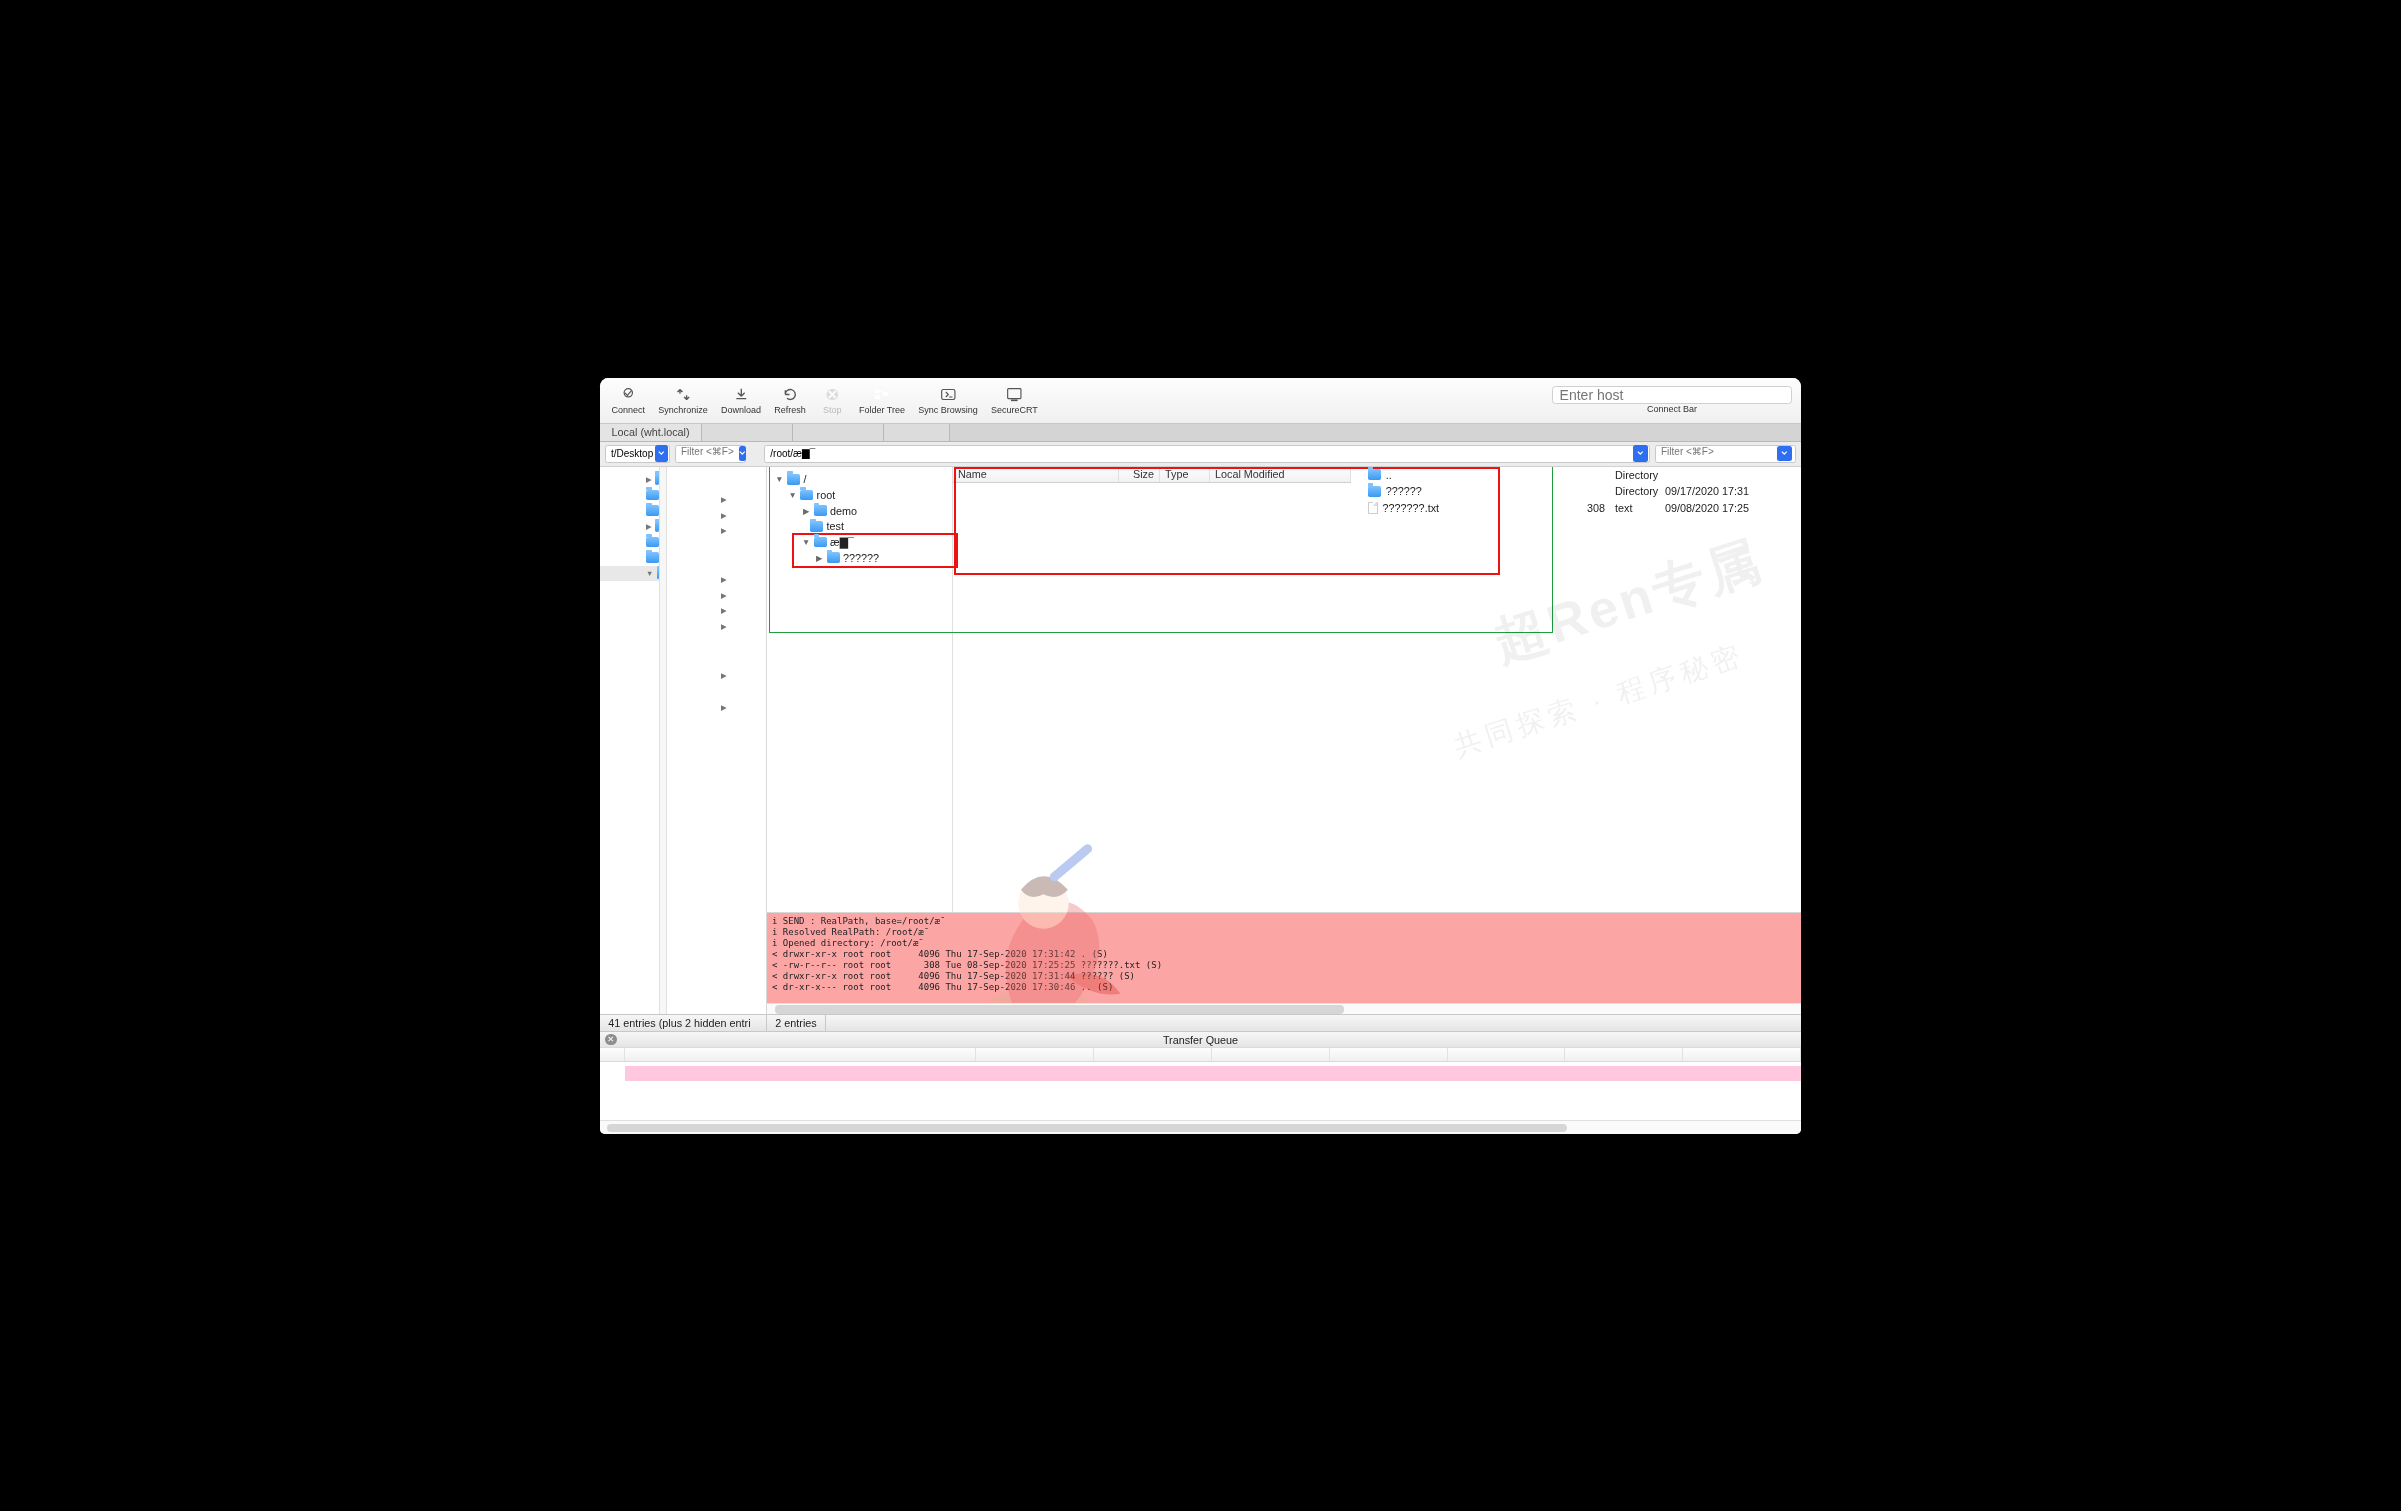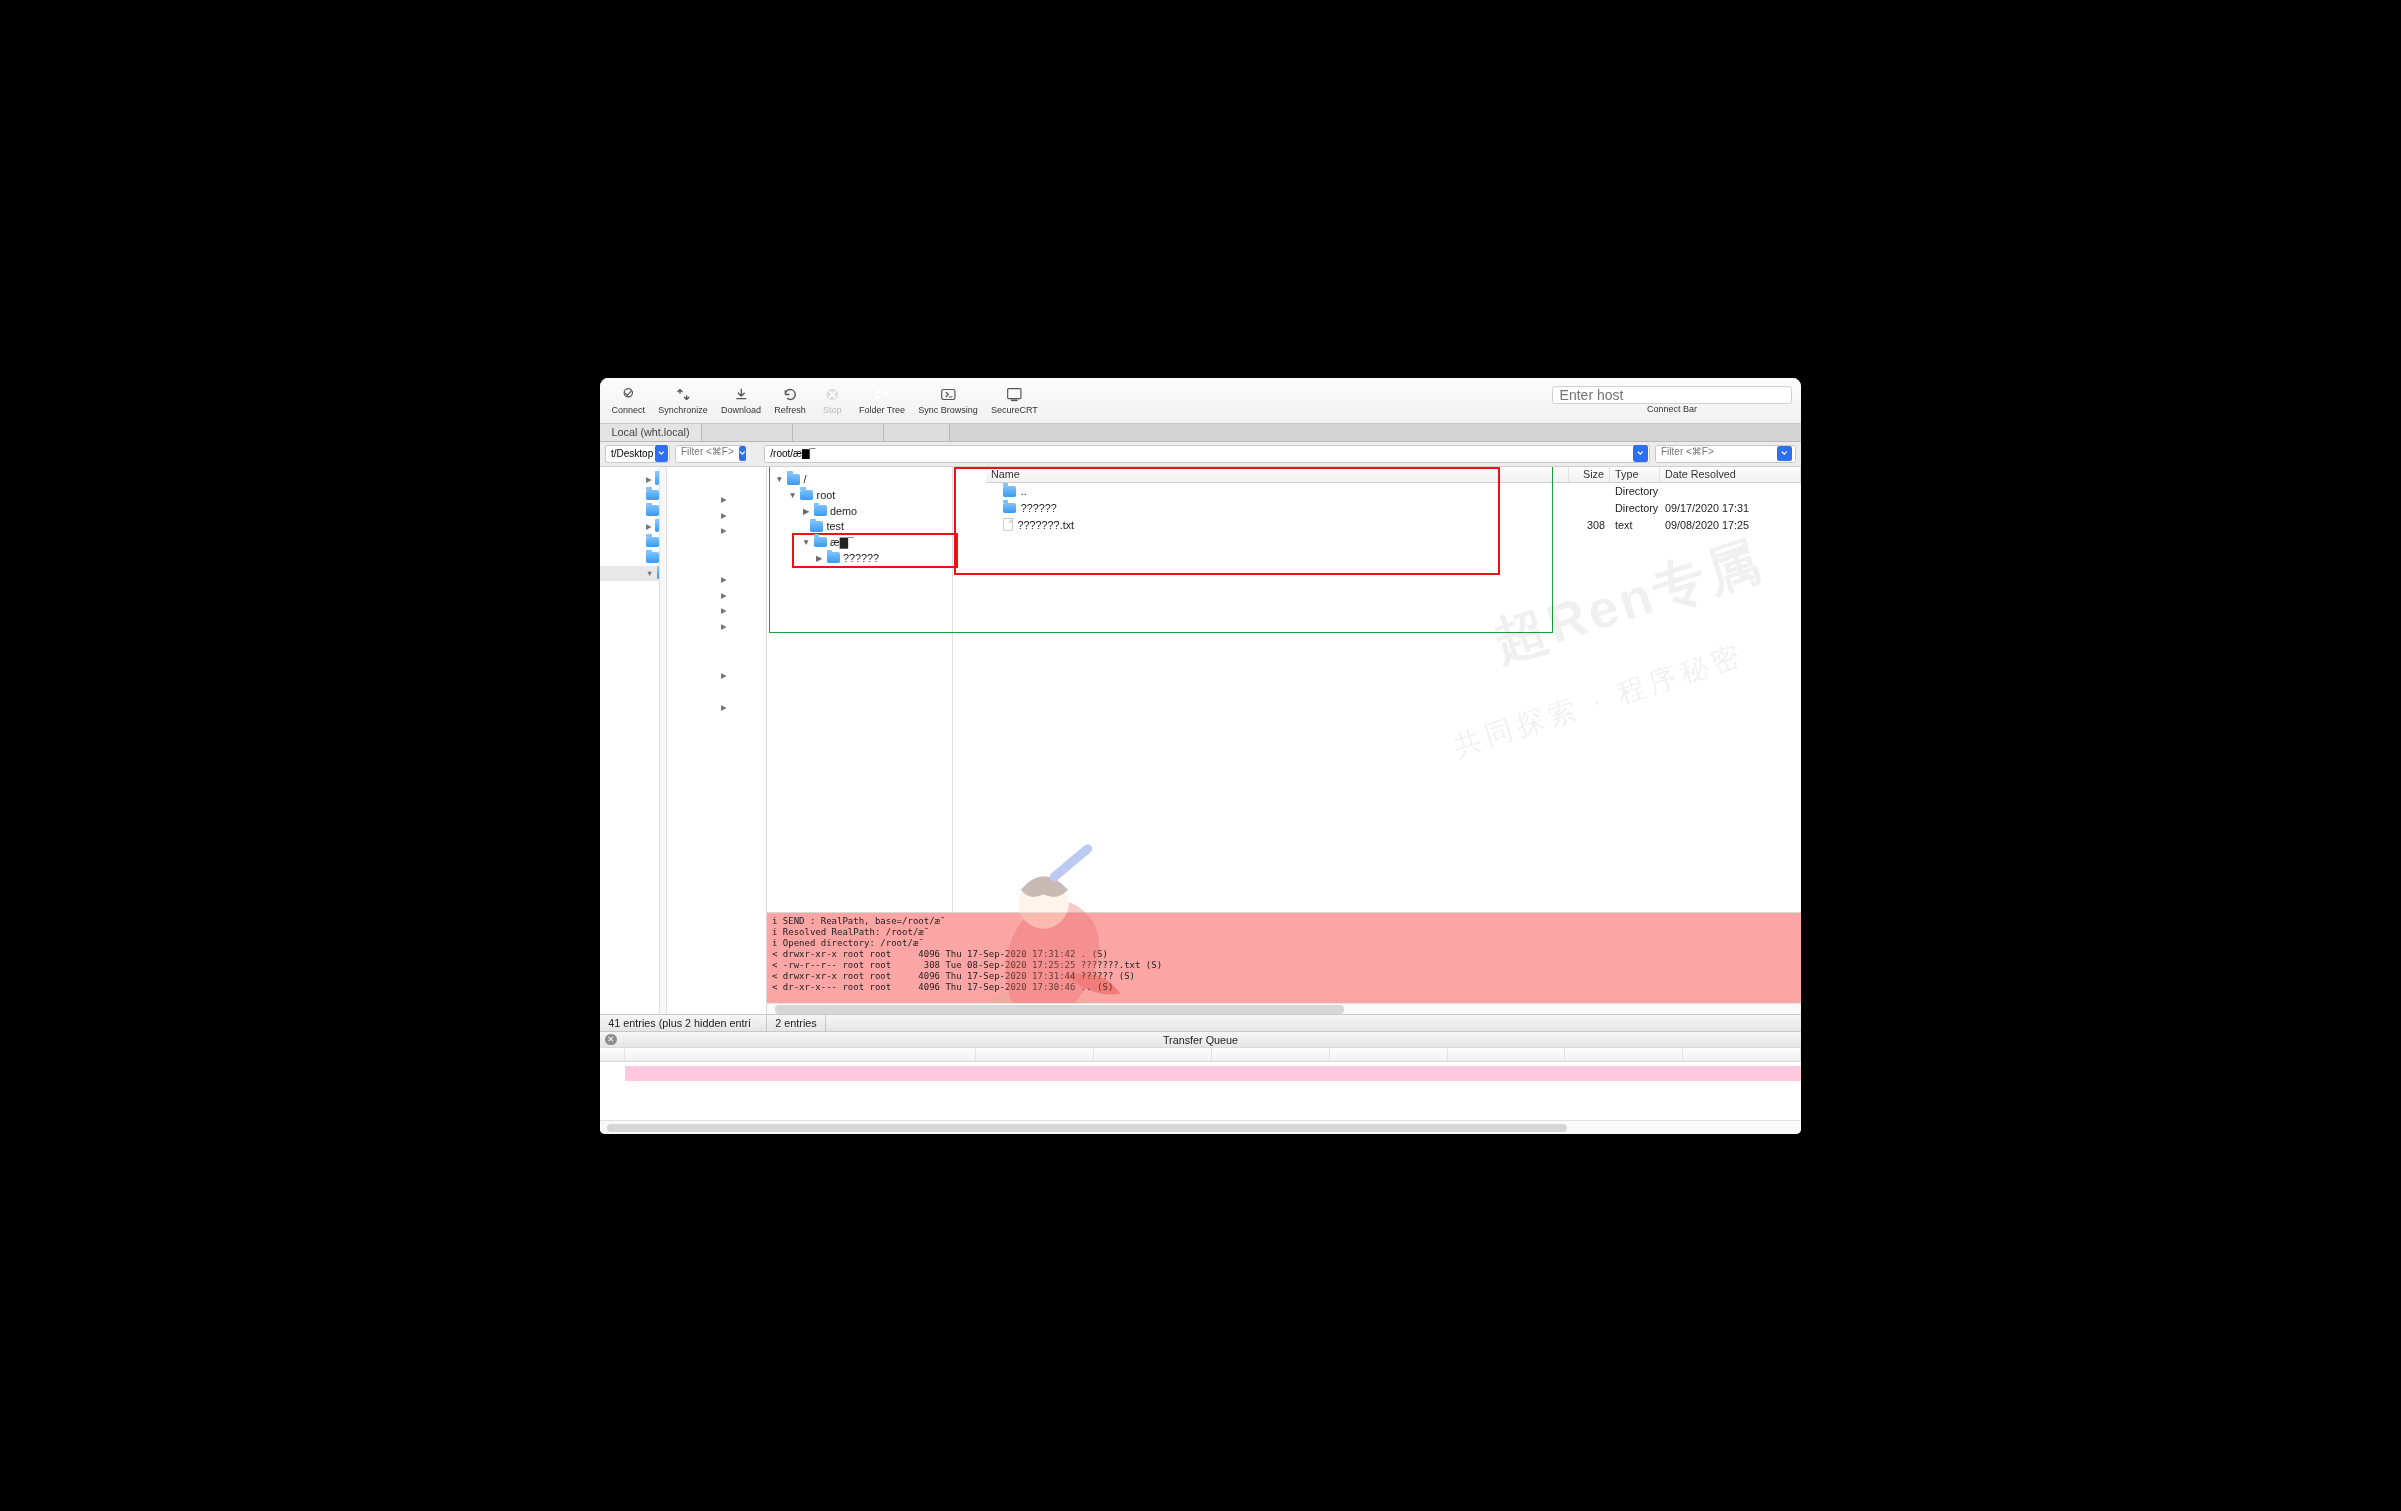--- a/index.html
+++ b/index.html
@@ -48,21 +48,21 @@
 .left-thin { width:6.6px; background:#f7f7f7; border-right:0.8px solid #e0e0e0; }
 .left-list { flex:1; overflow:hidden; }
 .left-list .li { display:flex; align-items:center; height:15.7px; padding-left:68px; gap:3.3px; }
 .left-list .li .arr{ margin-left:-15px; }
 
 .right-pane { flex:1; display:flex; flex-direction:column; overflow:hidden; position:relative; }
 .right-top { flex:1; display:flex; overflow:hidden; }
 .rtree { width:186px; border-right:0.8px solid #e0e0e0; padding:5px 0; overflow:auto; }
 .rtree .tn { display:flex; align-items:center; height:15.7px; gap:3.3px; font-size:10.8px; color:#222; }
 .rtree .tn .arr { width:8.3px; text-align:center; color:#6a6a6a; font-size:8.3px; }
-.rlist { flex:1; display:flex; flex-direction:column; overflow:hidden;margin-left:33px; }
+.rlist { flex:1; display:flex; overflow:hidden; }
 .rlist-head { height:16.6px; background:linear-gradient(#fdfdfd,#f1f1f1); display:flex; border-bottom:0.8px solid #d0d0d0; font-size:10px; color:#333; }
 .rlist-head div { padding:1.7px 5px; border-right:0.8px solid #e0e0e0; }
 .col-name{flex:1;min-width:166px}.col-size{width:41px;text-align:right}.col-type{width:50px}.col-date{width:141px}
 .rlist-body { flex:1; overflow:auto; }
 .rlist-row { display:flex; align-items:center; height:16.6px; font-size:10.8px; color:#222; }
 .rlist-row .c-name{flex:1;min-width:166px;display:flex;align-items:center;gap:5px;padding-left:16.6px}
 .rlist-row .c-size{width:41px;text-align:right;padding-right:5px}
 .rlist-row .c-type{width:50px;padding-left:5px}
 .rlist-row .c-date{width:141px;padding-left:5px}
 
@@ -348,21 +348,21 @@
             <span class="folder-ic"></span>
             <span>??????</span>
           </div>
         </div>
 
         <div class="rlist">
           <div class="rlist-head">
             <div class="col-name">Name</div>
             <div class="col-size">Size</div>
             <div class="col-type">Type</div>
-            <div class="col-date">Date Resolved</div>
+            <div class="col-date">Local Modified</div>
           </div>
           <div class="rlist-body" id="rlist-body">
               <div class="rlist-row">
                 <div class="c-name">
                   <span class="folder-ic"></span>
                   <span>..</span>
                 </div>
                 <div class="c-size"></div>
                 <div class="c-type">Directory</div>
                 <div class="c-date"></div>

